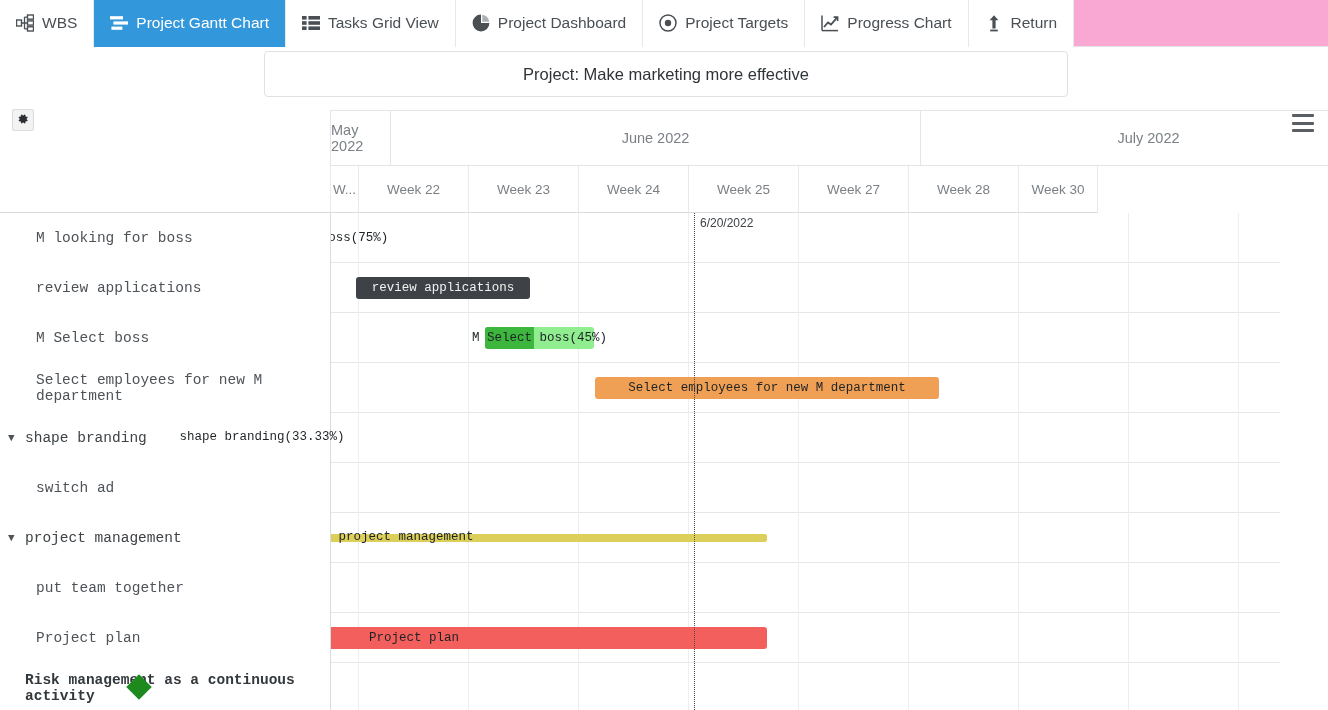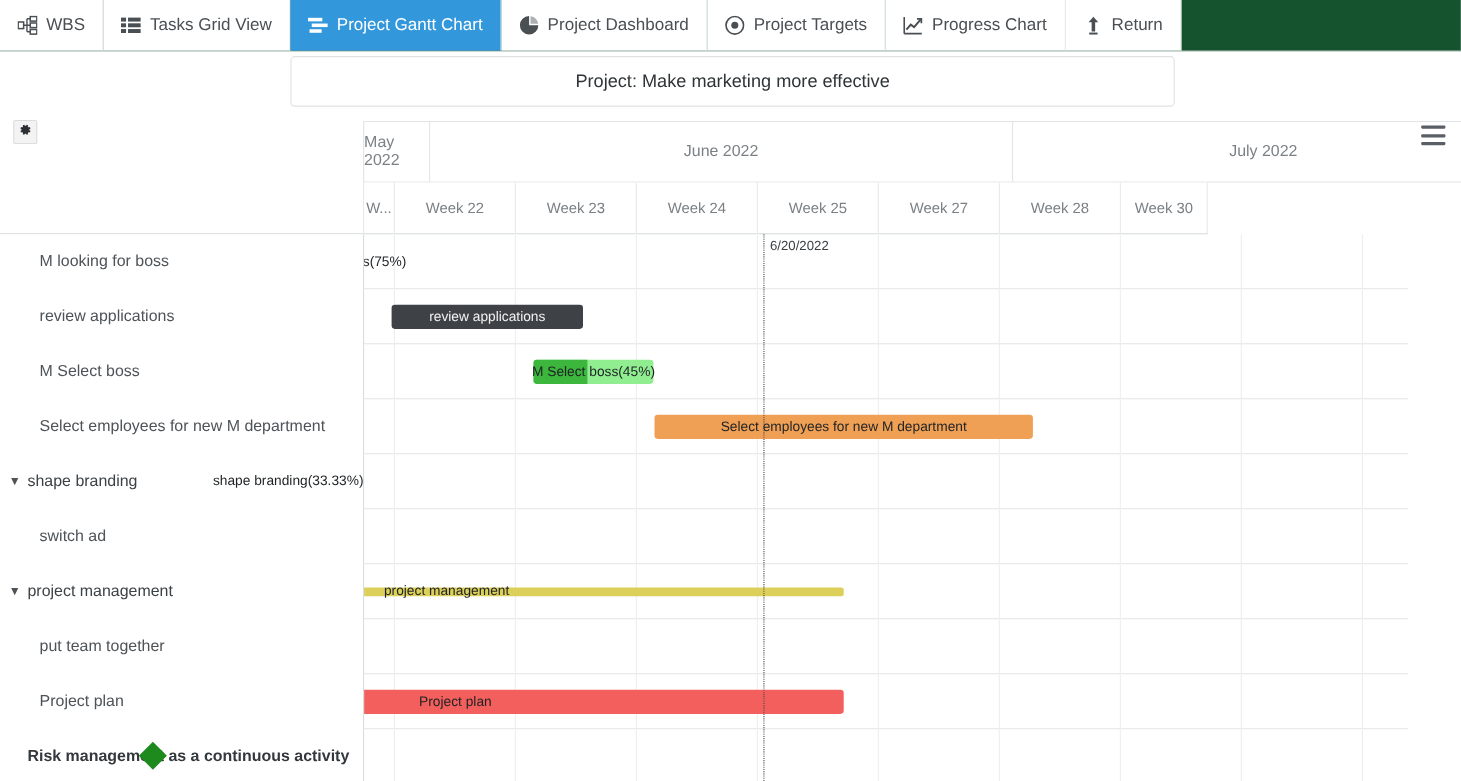--- a/index.html
+++ b/index.html
@@ -8,24 +8,24 @@
     width: 1328px; height: 710px;
     background: #ffffff;
     font-family: "Liberation Sans", sans-serif;
     overflow: hidden;
   }
 
   
   .navbar {
     position: absolute; left: 0; top: 0;
     width: 1328px; height: 47px;
-    background: #14532d;
+    background: #f9a8d4;
     border-bottom: 1px solid #e2e4e6;
     display: flex;
-    align-items: flex-end;
+    align-items: center;
   }
   .nav-tab {
     display: flex; align-items: center; gap: 8px;
     padding: 0 16px;
     height: 47px;
     border-right: 1px solid #e6e8ea;
     color: #4a4f54;
     font-size: 15.5px;
     white-space: nowrap;
     cursor: pointer;
@@ -122,20 +122,21 @@
     border-bottom: 1px solid #d9dcdf;
     border-right: 1px solid #d9dcdf;
     background: #ffffff;
   }
 
   
   .body-area {
     position: absolute; left: 0; top: 110px;
     width: 1280px; height: 497px;
     overflow: hidden;
+    font-family: Liberation Mono, monospace;
   }
   .row {
     position: relative;
     height: 50px;
     border-bottom: 1px solid #e4e6e8;
   }
   .row-label {
     position: absolute; left: 0; top: 0;
     width: 331px; height: 50px;
     border-right: 1px solid #d9dcdf;
@@ -243,43 +244,43 @@
         <rect x="0.5" y="6" width="5" height="6" fill="none" stroke="#4a4f54" stroke-width="1.4"></rect>
         <rect x="11.5" y="1" width="6" height="4.2" fill="none" stroke="#4a4f54" stroke-width="1.4"></rect>
         <rect x="11.5" y="6.9" width="6" height="4.2" fill="none" stroke="#4a4f54" stroke-width="1.4"></rect>
         <rect x="11.5" y="12.8" width="6" height="4.2" fill="none" stroke="#4a4f54" stroke-width="1.4"></rect>
         <path d="M5.5 9 H8.5 M8.5 3.1 V14.9 M8.5 3.1 H11.5 M8.5 9 H11.5 M8.5 14.9 H11.5" stroke="#4a4f54" stroke-width="1.3" fill="none"></path>
       </svg>
     </span>
     <span>WBS</span>
   </div>
 
+  <div class="nav-tab active">
+    <span class="ico">
+      <svg width="18" height="18" viewBox="0 0 18 18">
+        <rect x="0" y="2.2" width="13" height="3.2" fill="#ffffff"></rect>
+        <rect x="3.4" y="7.4" width="14.6" height="3.2" fill="#ffffff"></rect>
+        <rect x="1.4" y="12.6" width="11" height="3.2" fill="#ffffff"></rect>
+      </svg>
+    </span>
+    <span>Project Gantt Chart</span>
+  </div>
+
   <div class="nav-tab">
     <span class="ico">
       <svg width="18" height="18" viewBox="0 0 18 18">
         <rect x="0" y="2" width="4.6" height="3.6" fill="#4a4f54"></rect>
         <rect x="6.4" y="2" width="11.6" height="3.6" fill="#4a4f54"></rect>
         <rect x="0" y="7.2" width="4.6" height="3.6" fill="#4a4f54"></rect>
         <rect x="6.4" y="7.2" width="11.6" height="3.6" fill="#4a4f54"></rect>
         <rect x="0" y="12.4" width="4.6" height="3.6" fill="#4a4f54"></rect>
         <rect x="6.4" y="12.4" width="11.6" height="3.6" fill="#4a4f54"></rect>
       </svg>
     </span>
     <span>Tasks Grid View</span>
-  </div>
-
-  <div class="nav-tab active">
-    <span class="ico">
-      <svg width="18" height="18" viewBox="0 0 18 18">
-        <rect x="0" y="2.2" width="13" height="3.2" fill="#ffffff"></rect>
-        <rect x="3.4" y="7.4" width="14.6" height="3.2" fill="#ffffff"></rect>
-        <rect x="1.4" y="12.6" width="11" height="3.2" fill="#ffffff"></rect>
-      </svg>
-    </span>
-    <span>Project Gantt Chart</span>
   </div>
 
   <div class="nav-tab">
     <span class="ico">
       <svg width="18" height="18" viewBox="0 0 18 18">
         <path d="M9 9 L9 0.6 A8.4 8.4 0 1 0 17.4 9 Z" fill="#4a4f54"></path>
         <path d="M10.3 0.7 A8.4 8.4 0 0 1 17.3 7.7 L10.3 7.7 Z" fill="#4a4f54" opacity="0.45"></path>
       </svg>
     </span>
     <span>Project Dashboard</span>

